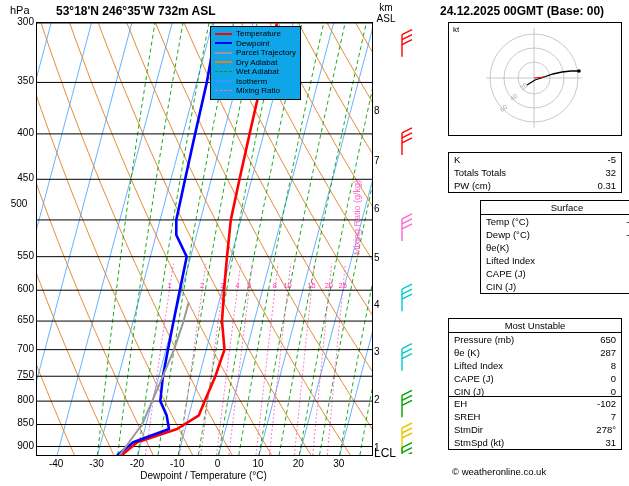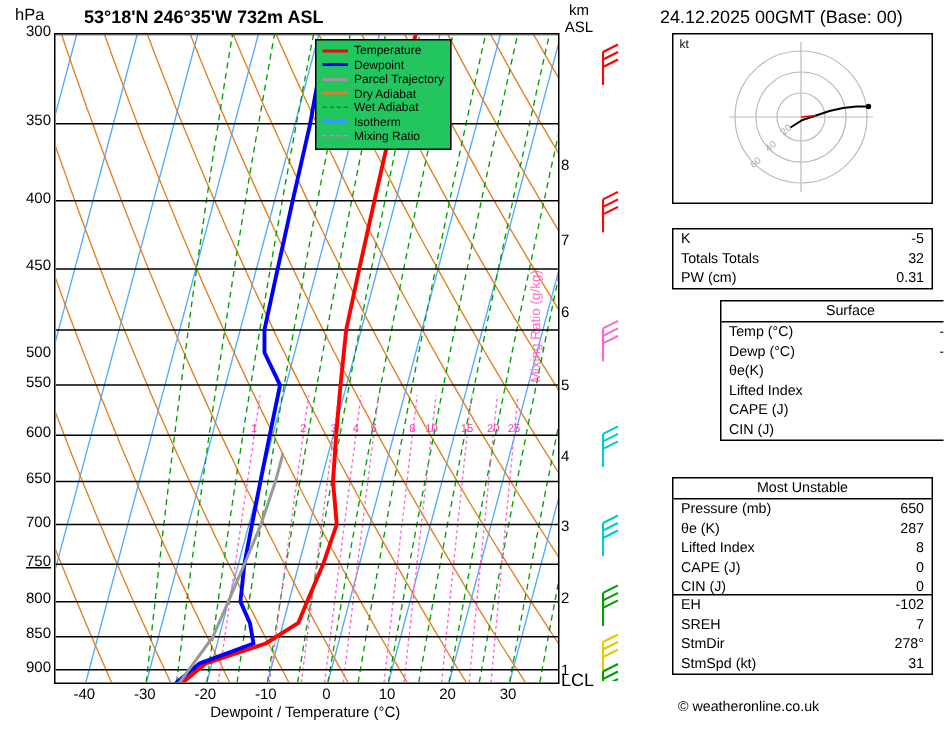--- a/index.html
+++ b/index.html
@@ -3,40 +3,40 @@
 <meta charset="utf-8">
 <style>
   html,body{margin:0;padding:0;}
   body{width:629px;height:486px;background:#ffffff;font-family:"Liberation Sans",sans-serif;overflow:hidden;position:relative;}
   .root{position:absolute;left:0;top:0;width:629px;height:486px;}
 
   
   .hdr-hpa{position:absolute;left:10px;top:4px;font-size:11px;color:#000;}
   .hdr-title{position:absolute;left:56px;top:4px;font-size:12px;font-weight:bold;color:#000;}
   .hdr-km{position:absolute;left:374px;top:2px;font-size:10px;color:#000;line-height:11px;text-align:center;width:24px;}
-  .hdr-date{position:absolute;left:440px;top:4px;font-size:12px;font-weight:normal;color:#000;}
+  .hdr-date{position:absolute;left:440px;top:4px;font-size:12px;font-weight:bold;color:#000;}
 
   
   .plot{position:absolute;left:36px;top:22px;width:335px;height:432px;border:1px solid #000;overflow:hidden;background:#fff;}
   .plot svg{position:absolute;left:0;top:0;}
 
   
   .ylab{position:absolute;left:4px;width:30px;text-align:right;font-size:10px;color:#000;}
   
   .xlab{position:absolute;top:458px;font-size:10px;color:#000;text-align:center;width:30px;}
   .xtitle{position:absolute;left:36px;top:470px;width:335px;text-align:center;font-size:10px;color:#000;}
 
   
   .kmlab{position:absolute;left:374px;font-size:10px;color:#000;}
 
   
   .mixlab{position:absolute;left:352px;top:255px;font-size:9px;color:#ff66cc;transform:rotate(-90deg);transform-origin:left top;white-space:nowrap;}
 
   
-  .legend{position:absolute;left:210px;top:26px;background:#22c55e;border:1px solid #000;padding:2px 4px 3px 4px;font-size:8px;line-height:9.5px;}
+  .legend{position:absolute;left:210px;top:26px;background:#0ea5e9;border:1px solid #000;padding:2px 4px 3px 4px;font-size:8px;line-height:9.5px;}
   .legend .row{display:flex;align-items:center;height:9.5px;}
   .legend .swatch{display:inline-block;width:17px;height:0;border-top-width:2px;border-top-style:solid;margin-right:4px;}
   .legend .swatch.dash{border-top-style:dashed;border-top-width:1.5px;}
 
   
   .hodo{position:absolute;left:448px;top:22px;width:172px;height:112px;border:1px solid #000;background:#fff;}
   .hodo .kt{position:absolute;left:4px;top:2px;font-size:8px;color:#000;}
 
   
   .tbl{position:absolute;left:448px;width:172px;border:1px solid #000;background:#fff;font-size:9.5px;color:#000;}
@@ -162,21 +162,21 @@
         <path d="M80.7 432.0 L96.2 419.2 L132.0 406.0 L129.6 392.3 L123.3 378.1 L125.9 353.2 L131.0 326.6 L136.6 298.1 L142.8 267.2 L149.7 233.7 L139.3 212.0 L139.3 196.9 L148.1 156.3 L158.1 110.9 L169.8 59.4 L178.2 12.6 " stroke="#0000ff" stroke-width="2.6" fill="none" stroke-linejoin="round" stroke-linecap="round"></path>
         <path d="M82.7 432.0 L105.0 401.5 L115.2 378.1 L125.9 353.2 L137.0 326.6 L146.6 298.1 L151.5 279.9 " stroke="#999999" stroke-width="2" fill="none" stroke-linejoin="round" stroke-linecap="round"></path>
       </svg>
   </div>
 
   <div id="ylabels">
       <div class="ylab" style="top: 16px;">300</div>
       <div class="ylab" style="top: 75.4268px;">350</div>
       <div class="ylab" style="top: 126.905px;">400</div>
       <div class="ylab" style="top: 172.311px;">450</div>
-      <div class="ylab" style="top: 230px;">500</div>
+      <div class="ylab" style="top: 198px; text-align: center;">500</div>
       <div class="ylab" style="top: 249.672px;">550</div>
       <div class="ylab" style="top: 283.216px;">600</div>
       <div class="ylab" style="top: 314.073px;">650</div>
       <div class="ylab" style="top: 342.642px;">700</div>
       <div class="ylab" style="top: 369.24px; text-decoration: underline;">750</div>
       <div class="ylab" style="top: 394.12px;">800</div>
       <div class="ylab" style="top: 417.492px;">850</div>
       <div class="ylab" style="top: 439.527px;">900</div>
     </div>
 

